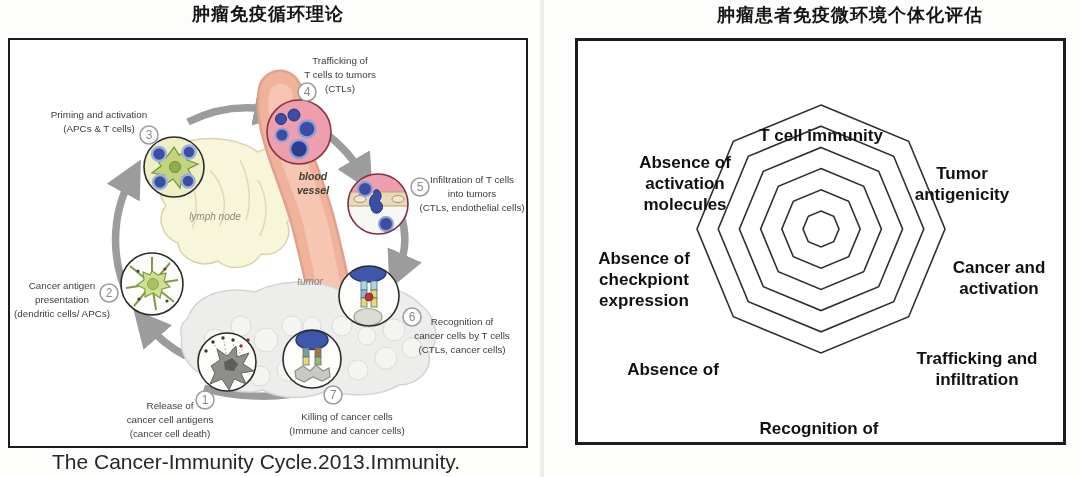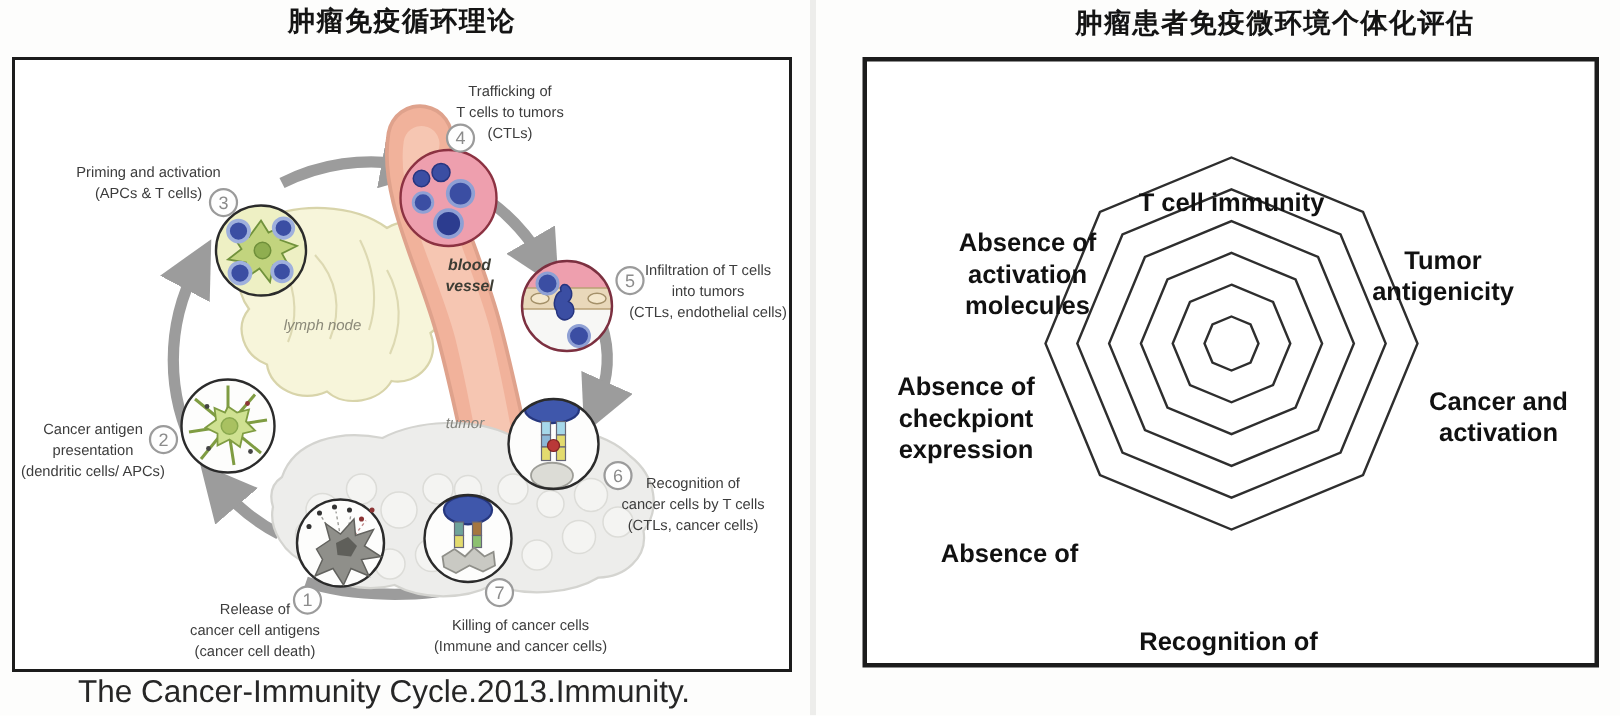--- a/index.html
+++ b/index.html
@@ -301,20 +301,24 @@
       <div>T cell immunity</div>
     </div>
     <div class="radar-label" style="left:384px;top:99px;">
       <div>Tumor</div>
       <div>antigenicity</div>
     </div>
     <div class="radar-label" style="left:421px;top:193px;">
       <div>Cancer and</div>
       <div>activation</div>
     </div>
+    <div class="radar-label" style="left:399px;top:284px;">
+      <div>Trafficking and</div>
+      <div>infiltration</div>
+    </div>
     <div class="radar-label" style="left:241px;top:343px;">
       <div>Recognition of</div>
     </div>
     <div class="radar-label" style="left:95px;top:284px;">
       <div>Absence of</div>
     </div>
     <div class="radar-label" style="left:66px;top:194px;">
       <div>Absence of</div>
       <div>checkpiont</div>
       <div>expression</div>

